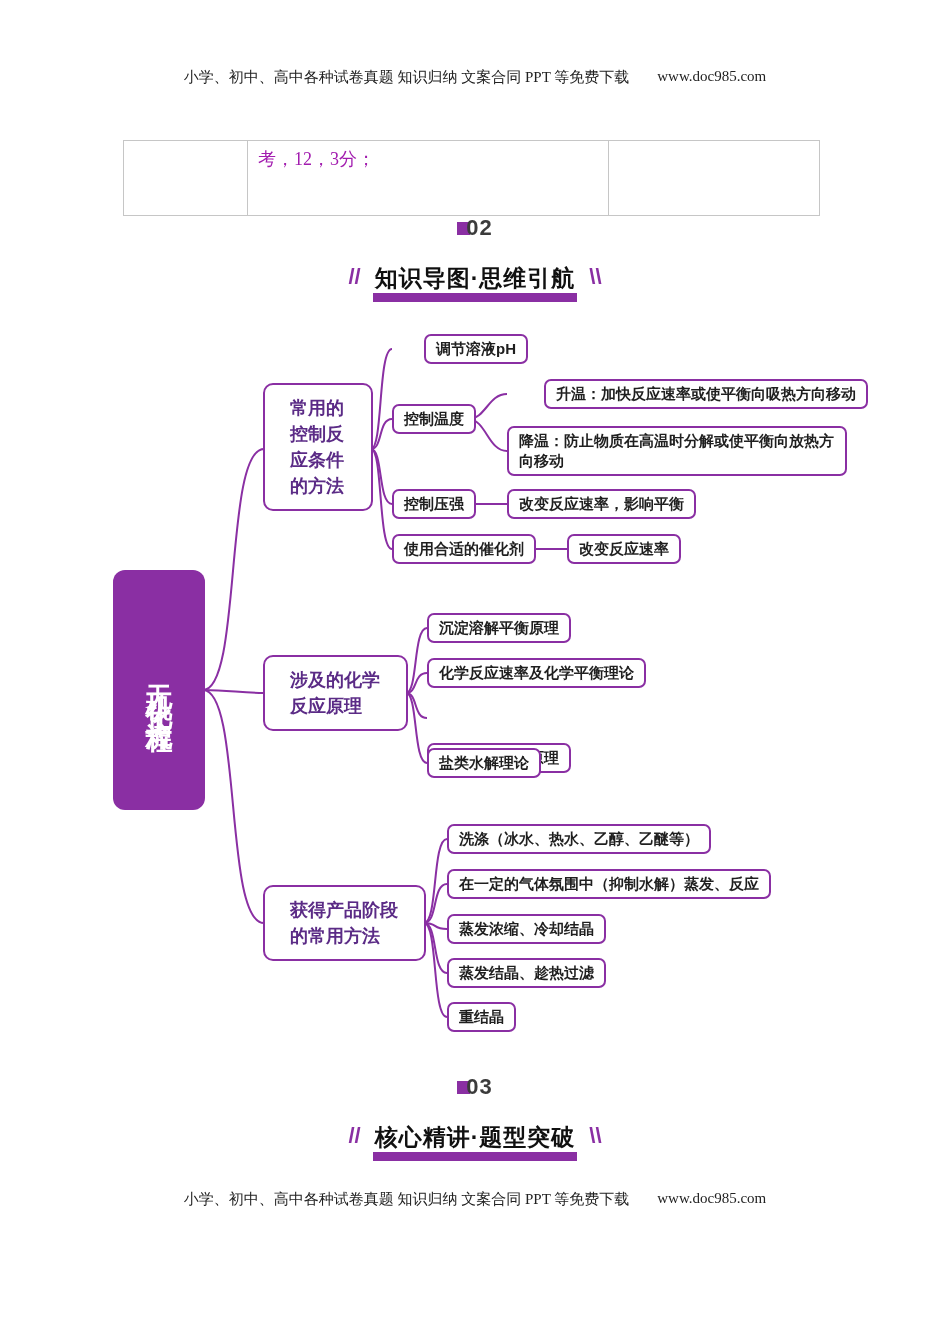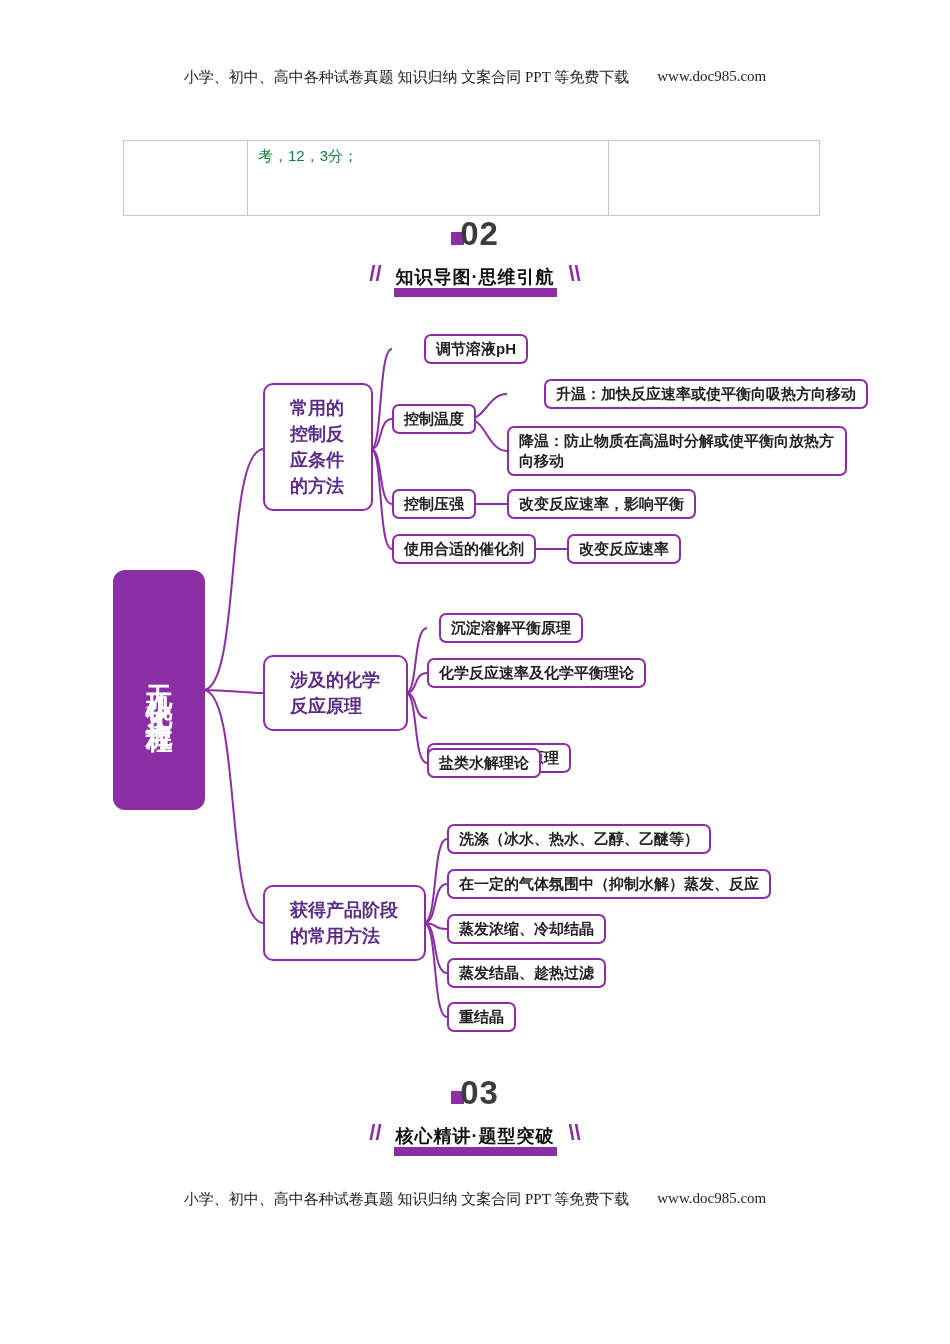--- a/index.html
+++ b/index.html
@@ -11,31 +11,31 @@
   
   .doc-line { position:absolute; left:0; width:100%; display:flex; justify-content:center; gap:28px;
               font-family:"Liberation Serif","DejaVu Serif",serif; font-size:15px; color:#222; }
   .doc-line.header { top:68px; }
   .doc-line.footer { top:1190px; }
 
   
   .frag-table { position:absolute; left:123px; top:140px; width:697px; height:76px;
                 display:flex; border:1px solid var(--gridline); background:#fff; }
   .frag-cell { border-right:1px solid var(--gridline); padding:6px 10px;
-               font-family:Liberation Sans, sans-serif; font-size:15px; color:#15803d; }
+               font-family:Liberation Serif, serif; font-size:18px; color:#a21caf; }
   .frag-cell:last-child { border-right:none; }
 
   
   .sec-num { position:absolute; left:0; width:100%; text-align:center; line-height:1; }
   .num-sq { display:inline-block; width:13px; height:13px; background:var(--purple); margin-right:-4px; }
-  .num-text { position:relative; font-size:33px; font-weight:bold; color:#3b3b3b; letter-spacing:1px; }
+  .num-text { position:relative; font-size:22px; font-weight:bold; color:#3b3b3b; letter-spacing:1px; }
 
   
   .sec-title { position:absolute; left:0; width:100%; text-align:center; }
-  .title-inner { position:relative; display:inline-block; font-size:18px; font-weight:bold; color:#101010; letter-spacing:1px; }
+  .title-inner { position:relative; display:inline-block; font-size:23px; font-weight:bold; color:#101010; letter-spacing:1px; }
   .title-inner::after { content:""; position:absolute; left:-2px; right:-2px; bottom:-8px; height:9px; background:var(--purple); }
   .deco { display:inline-block; font-size:22px; font-weight:bold; color:var(--purple); position:relative; top:-2px; }
   .deco.left { margin-right:14px; }
   .deco.right { margin-left:14px; }
 
   
   .mm-svg { position:absolute; left:0; top:0; z-index:1; pointer-events:none; }
   .mm-root { position:absolute; left:113px; top:570px; width:92px; height:240px; background:var(--purple);
              border-radius:12px; display:flex; align-items:center; justify-content:center; z-index:2; }
   .vtext { writing-mode:vertical-rl; text-orientation:upright; color:#fff; font-size:27px; font-weight:bold; letter-spacing:9px; }
@@ -102,21 +102,21 @@
   <div class="mm-box" style="left:392px;top:334px;margin-left:32px;">调节溶液pH</div>
   <div class="mm-box" style="left:392px;top:404px;">控制温度</div>
   <div class="mm-box" style="left:532px;top:379px;margin-left:12px;">升温：加快反应速率或使平衡向吸热方向移动</div>
   <div class="mm-box wrap" style="left:507px;top:426px;width:340px;">降温：防止物质在高温时分解或使平衡向放热方向移动</div>
   <div class="mm-box" style="left:392px;top:489px;">控制压强</div>
   <div class="mm-box" style="left:507px;top:489px;">改变反应速率，影响平衡</div>
   <div class="mm-box" style="left:392px;top:534px;">使用合适的催化剂</div>
   <div class="mm-box" style="left:567px;top:534px;">改变反应速率</div>
 
   <div class="mm-box mm-branch" style="left:263px;top:655px;width:145px;">涉及的化学反应原理</div>
-  <div class="mm-box" style="left:427px;top:613px;margin-left:12px;">沉淀溶解平衡原理</div>
+  <div class="mm-box" style="left:427px;top:613px;">沉淀溶解平衡原理</div>
   <div class="mm-box" style="left:427px;top:658px;">化学反应速率及化学平衡理论</div>
   <div class="mm-box" style="left:427px;top:703px;margin-top:40px;">氧化还原反应原理</div>
   <div class="mm-box" style="left:427px;top:748px;">盐类水解理论</div>
 
   <div class="mm-box mm-branch" style="left:263px;top:885px;width:163px;">获得产品阶段的常用方法</div>
   <div class="mm-box" style="left:447px;top:824px;">洗涤（冰水、热水、乙醇、乙醚等）</div>
   <div class="mm-box" style="left:447px;top:869px;">在一定的气体氛围中（抑制水解）蒸发、反应</div>
   <div class="mm-box" style="left:447px;top:914px;">蒸发浓缩、冷却结晶</div>
   <div class="mm-box" style="left:447px;top:958px;">蒸发结晶、趁热过滤</div>
   <div class="mm-box" style="left:447px;top:1002px;">重结晶</div>

